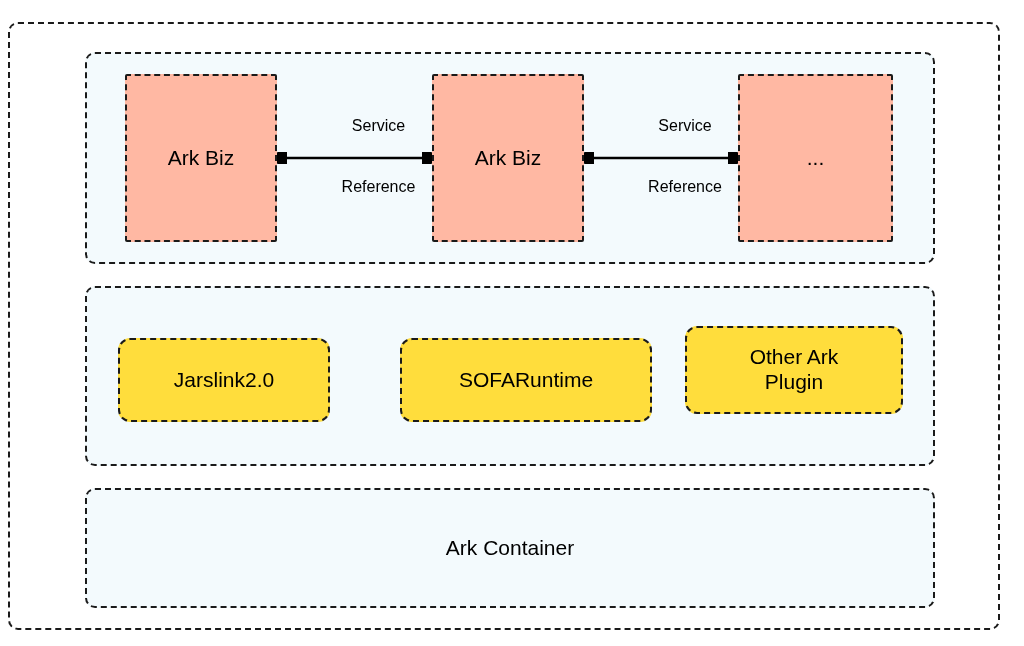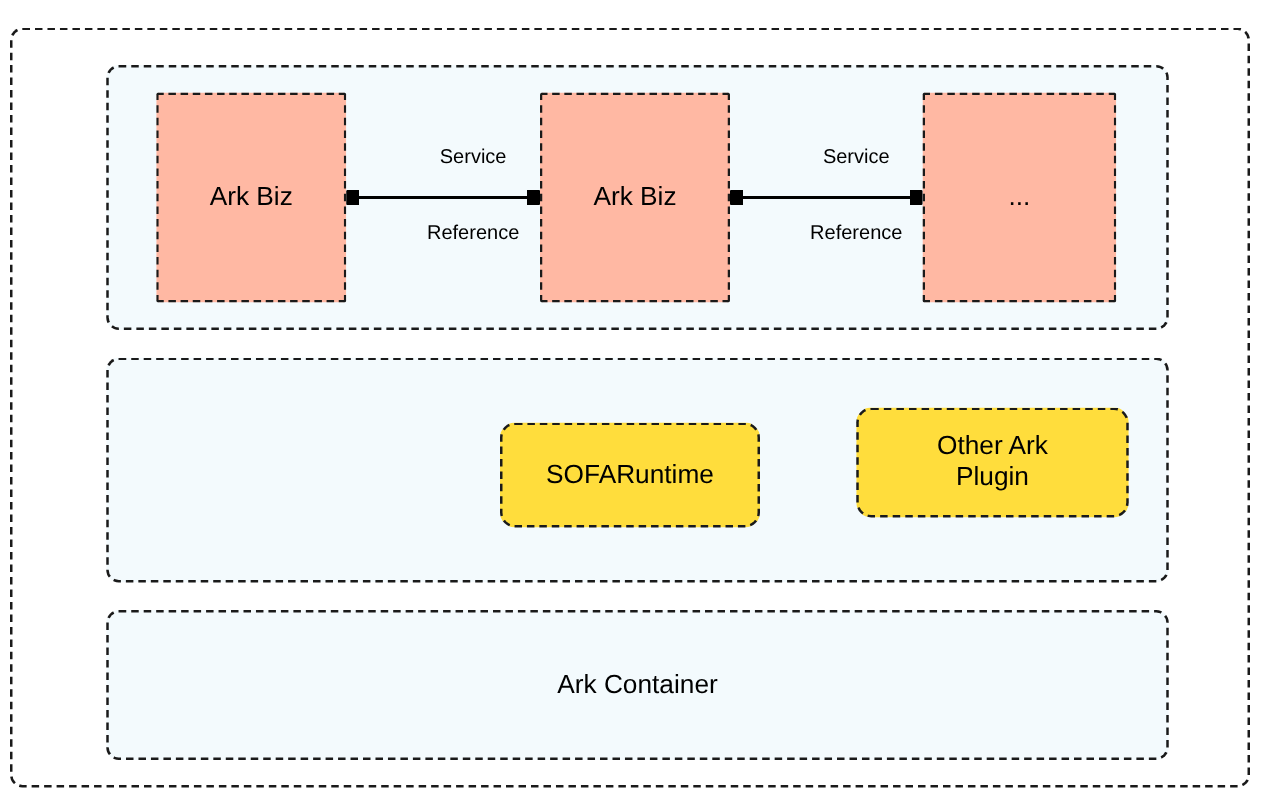--- a/index.html
+++ b/index.html
@@ -65,21 +65,21 @@
   .biz-1 { left: 125px; top: 74px; width: 152px; height: 168px; }
   .biz-2 { left: 432px; top: 74px; width: 152px; height: 168px; }
   .biz-3 { left: 738px; top: 74px; width: 155px; height: 168px; }
 
   .node-plugin {
     background: #ffdd3c;
     border-radius: 12px;
     font-size: 21px;
   }
   .plugin-1 { left: 118px; top: 338px; width: 212px; height: 84px; }
-  .plugin-2 { left: 400px; top: 338px; width: 208px; height: 84px; }
+  .plugin-2 { left: 400px; top: 338px; width: 252px; height: 84px; }
   .plugin-3 { left: 685px; top: 326px; width: 218px; height: 88px; }
 
   .node-container-label {
     position: absolute;
     left: 85px;
     top: 488px;
     width: 850px;
     height: 120px;
     display: flex;
     align-items: center;
@@ -176,20 +176,21 @@
           </marker>
         </defs>
         <line x1="8" y1="6" x2="146" y2="6" stroke="#000000" stroke-width="2.4" marker-start="url(#ah-start-2)" marker-end="url(#ah-end-2)"></line>
       </svg>
     </div>
     <div class="conn-label conn-label-bottom">Reference</div>
   </div>
 
   <div class="group-band group-plugin"></div>
 
+  <div class="node node-plugin plugin-1">Jarslink2.0</div>
 
   <div class="node node-plugin plugin-2">SOFARuntime</div>
 
   <div class="node node-plugin plugin-3" style="white-space: pre-line;">Other Ark
 Plugin</div>
 
   <div class="group-band group-container"></div>
   <div class="node-container-label">Ark Container</div>
 
 

